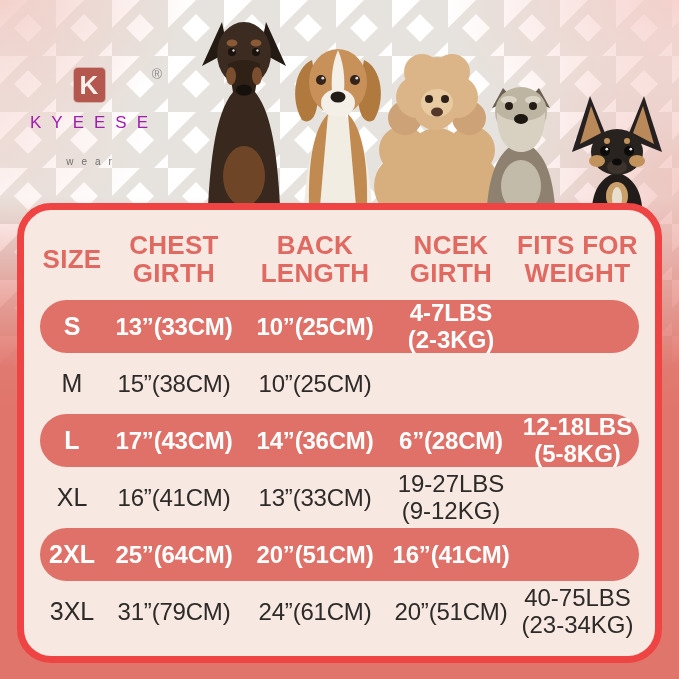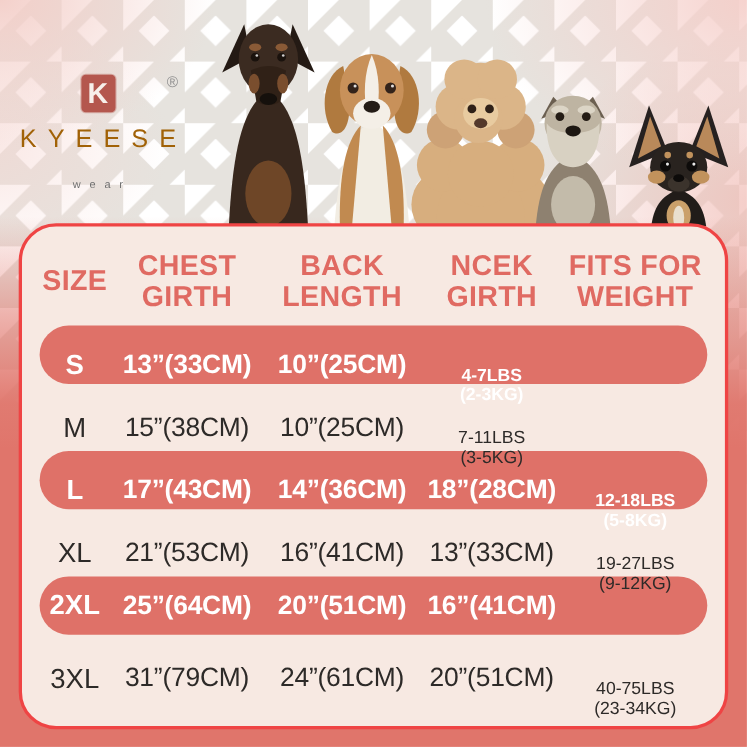--- a/index.html
+++ b/index.html
@@ -26,45 +26,45 @@
       #E0756B 60%, #E0756B 100%);
   }
   .logo{position:absolute;left:8px;top:58px;width:162px;text-align:center;color:#8A8A8A;}
   .reg{position:absolute;right:8px;top:8px;font-size:14px;color:#909090;}
   .kbadge{
     width:31px;height:34px;margin:10px auto 0;background:#B4574E;border-radius:4px;
     display:flex;align-items:center;justify-content:center;
     box-shadow:0 0 0 1px rgba(180,87,78,.35);
   }
   .kbadge span{color:#F7EFEA;font-size:26px;font-weight:700;line-height:1;}
-  .bname{margin-top:11px;font-size:23px;letter-spacing:10px;padding-left:10px;color:#a16207;font-weight:400;text-align:right;}
+  .bname{margin-top:11px;font-size:17px;letter-spacing:10px;padding-left:10px;color:#a21caf;font-weight:400;}
   .bsub{margin-top:23px;font-size:10px;letter-spacing:8px;padding-left:8px;color:#6F6F6F;}
   .dogs{position:absolute;left:170px;top:0;}
   .panel{
     position:absolute;left:17px;top:203px;width:645px;height:460px;
-    background:#F7E9E2;border:3px solid #ef4444;border-radius:34px;
+    background:#F7E9E2;border:7px solid #ef4444;border-radius:34px;
     padding:14px 16px 0;z-index:5;
   }
   .t-head{
     display:grid;grid-template-columns:64px 140px 142px 130px 1fr;
     align-items:center;height:72px;text-align:center;
   }
   .h-cell{
     font-weight:700;font-size:26px;line-height:1.07;letter-spacing:.3px;
     color:#E06A62;white-space:pre-line;
   }
   .t-row{
     display:grid;grid-template-columns:64px 140px 142px 130px 1fr;
     align-items:center;height:53px;margin:4px 0;text-align:center;
     color:#2D2A28;
   }
   .t-row.hl{background:#DF7168;border-radius:31px;color:#ffffff;font-weight:700;}
   .cell-size{font-size:25px;}
   .cell-val{font-size:24px;letter-spacing:-0.2px;}
-  .cell-weight{font-size:16px;line-height:1.12;white-space:pre-line;margin-top:37px;}
+  .cell-weight{font-size:24px;line-height:1.12;white-space:pre-line;}
 </style>
 </head>
 <body>
 
 <div class="stage">
 
   <svg class="ht-svg" width="679" height="440" viewBox="0 0 679 440">
     <defs>
       <pattern id="ht" width="56" height="56" patternUnits="userSpaceOnUse">
         <rect width="56" height="56" fill="#ffffff"></rect>
@@ -206,36 +206,33 @@
       <div class="cell-val">13”(33CM)</div>
       <div class="cell-val">10”(25CM)</div>
       <div class="cell-weight">4-7LBS
 (2-3KG)</div>
     </div>
 
     <div class="t-row">
       <div class="cell-size">M</div>
       <div class="cell-val">15”(38CM)</div>
       <div class="cell-val">10”(25CM)</div>
-      <div class="cell-weight">7-11LBS
-(3-5KG)</div>
     </div>
 
     <div class="t-row hl">
       <div class="cell-size">L</div>
       <div class="cell-val">17”(43CM)</div>
       <div class="cell-val">14”(36CM)</div>
-      <div class="cell-val">18”(28CM)</div>
+      <div class="cell-val">6”(28CM)</div>
       <div class="cell-weight">12-18LBS
 (5-8KG)</div>
     </div>
 
     <div class="t-row">
       <div class="cell-size">XL</div>
-      <div class="cell-val">21”(53CM)</div>
       <div class="cell-val">16”(41CM)</div>
       <div class="cell-val">13”(33CM)</div>
       <div class="cell-weight">19-27LBS
 (9-12KG)</div>
     </div>
 
     <div class="t-row hl">
       <div class="cell-size">2XL</div>
       <div class="cell-val">25”(64CM)</div>
       <div class="cell-val">20”(51CM)</div>

